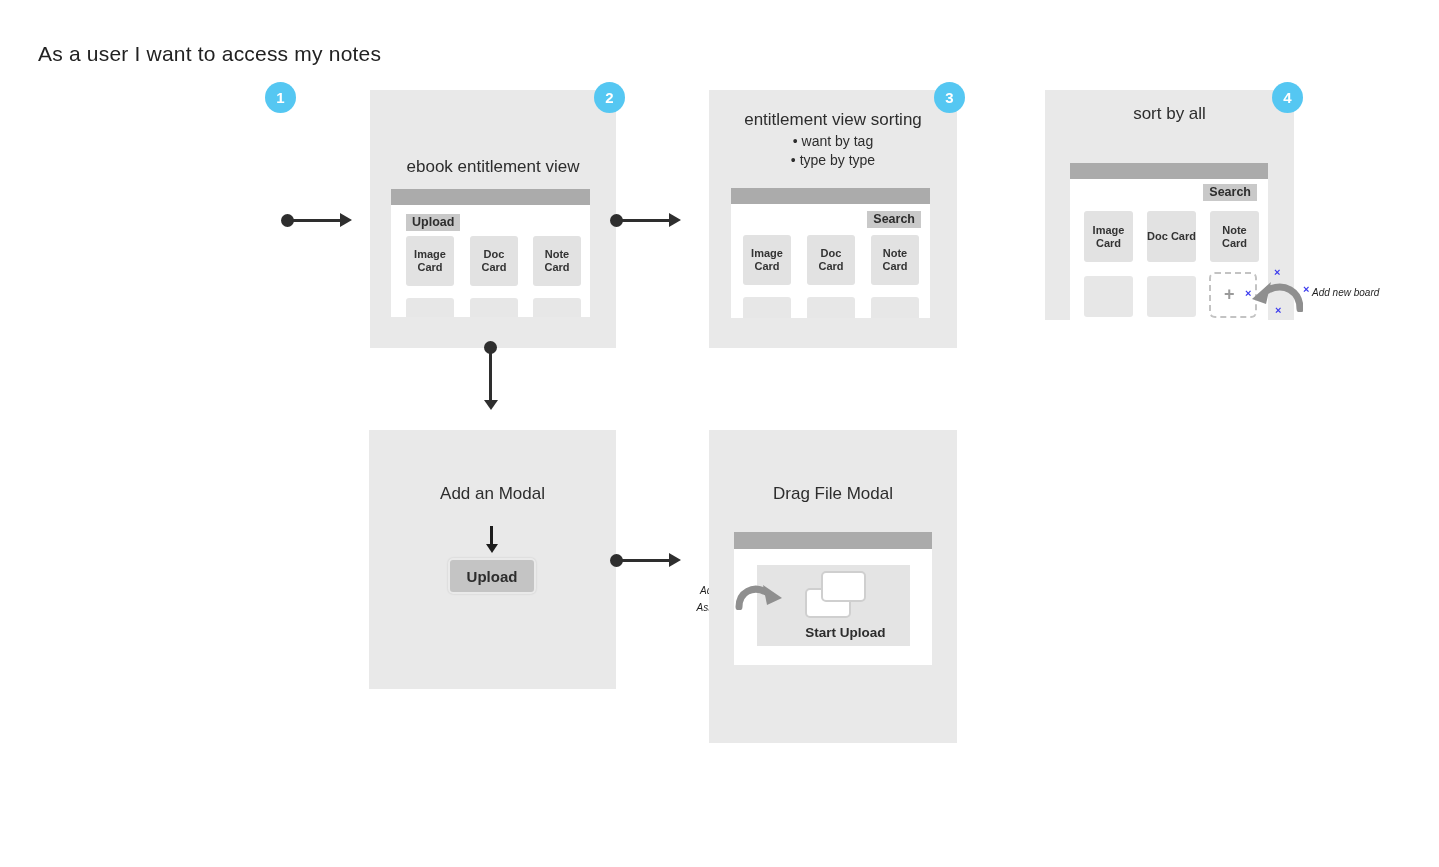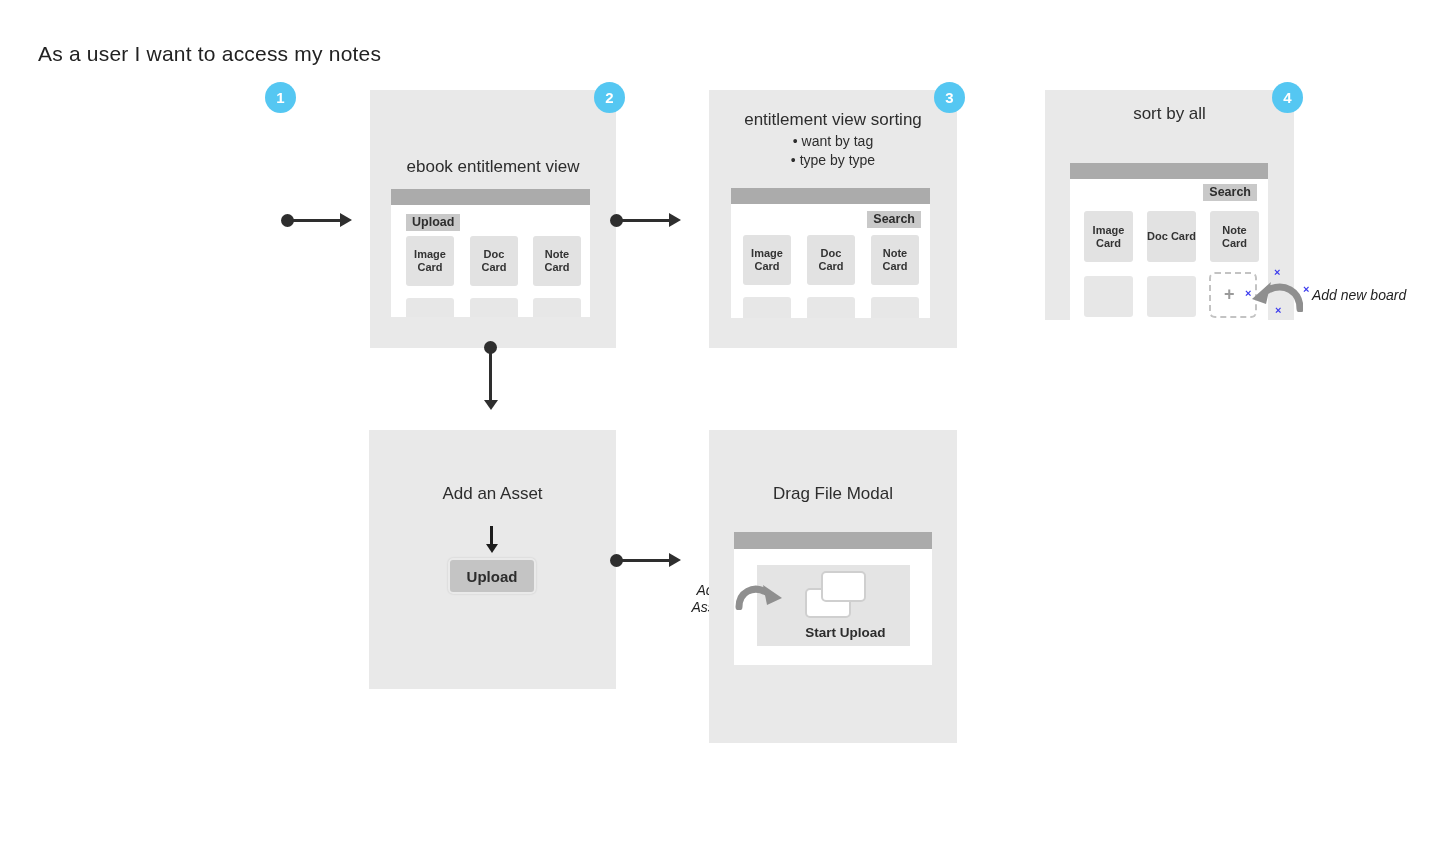--- a/index.html
+++ b/index.html
@@ -28,21 +28,21 @@
 
   .ui-card { position:absolute; width:48px; height:50px; background:#e2e2e2; border-radius:3px;
              display:flex; align-items:center; justify-content:center; text-align:center; }
   .ui-card span { font-size:11px; font-weight:bold; color:#333; line-height:13px; }
   .stub { position:absolute; width:48px; height:40px; background:#e7e7e7; border-radius:3px; }
 
   .dash-card { position:absolute; width:48px; height:46px; background:#fff; border:2px dashed #c3c3c3; border-radius:6px; }
   .plus { position:absolute; left:13px; top:10px; font-size:18px; font-weight:bold; color:#9a9a9a; }
   .x-handle { position:absolute; color:#3c3cee; font-size:11px; font-weight:bold; line-height:11px; }
 
-  .annot { position:absolute; font-style:italic; font-size:14px; color:#1f1f1f; }
+  .annot { position:absolute; font-style:italic; font-size:10px; color:#1f1f1f; }
 
   
   .h-conn { position:absolute; height:3px; background:#2e2e2e; }
   .h-conn::before { content:""; position:absolute; left:-6px; top:-5px; width:13px; height:13px; border-radius:50%; background:#2e2e2e; }
   .h-conn::after { content:""; position:absolute; right:-12px; top:-6px; width:0; height:0;
                    border-left:12px solid #2e2e2e; border-top:7px solid transparent; border-bottom:7px solid transparent; }
   .v-conn { position:absolute; width:3px; background:#2e2e2e; }
   .v-conn::before { content:""; position:absolute; top:-6px; left:-5px; width:13px; height:13px; border-radius:50%; background:#2e2e2e; }
   .v-conn::after { content:""; position:absolute; bottom:-10px; left:-5.5px; width:0; height:0;
                    border-top:10px solid #2e2e2e; border-left:7px solid transparent; border-right:7px solid transparent; }
@@ -153,21 +153,21 @@
   </div>
 
   <svg class="curve-svg" style="left:1251px;top:280px;" width="52" height="32" viewBox="0 0 52 32">
     <path d="M49 29 C49 11 33 2 17 10" fill="none" stroke="#8f8f8f" stroke-width="7" stroke-linecap="round"></path>
     <polygon points="1,19 20,2 15,24" fill="#8f8f8f"></polygon>
   </svg>
   <div class="x-handle" style="left:1303px;top:284px;">×</div>
   <div class="annot" style="left:1312px;top:287px;">Add new board</div>
 
   <div class="panel" style="left:369px;top:430px;width:247px;height:259px;">
-    <div class="panel-title" style="top:54px;">Add an Asset</div>
+    <div class="panel-title" style="top:54px;">Add an Modal</div>
     <div class="mini-down" style="left:121px;top:96px;height:18px;"></div>
     <div class="upload-btn" style="left:79px;top:128px;width:88px;height:36px;">Upload</div>
   </div>
 
   <div class="h-conn" style="left:616px;top:559px;width:53px;"></div>
 
   <div class="annot" style="left:682px;top:582px;width:54px;text-align:center;line-height:17px;">
     <div>Add</div>
     <div>Asset</div>
   </div>

